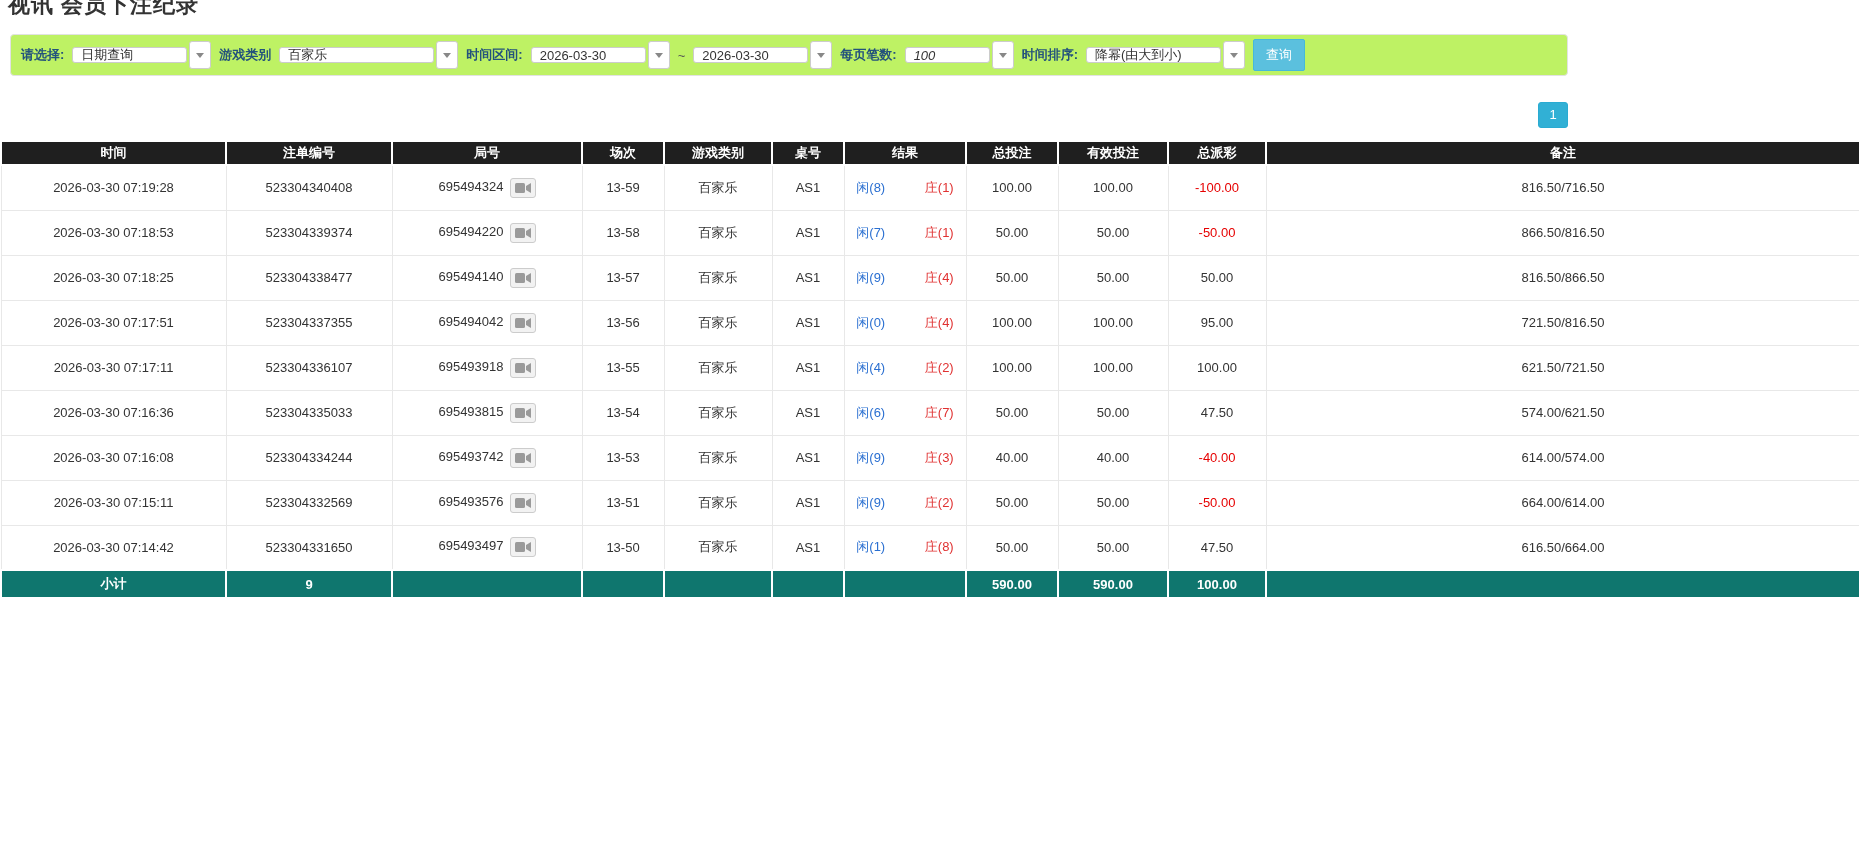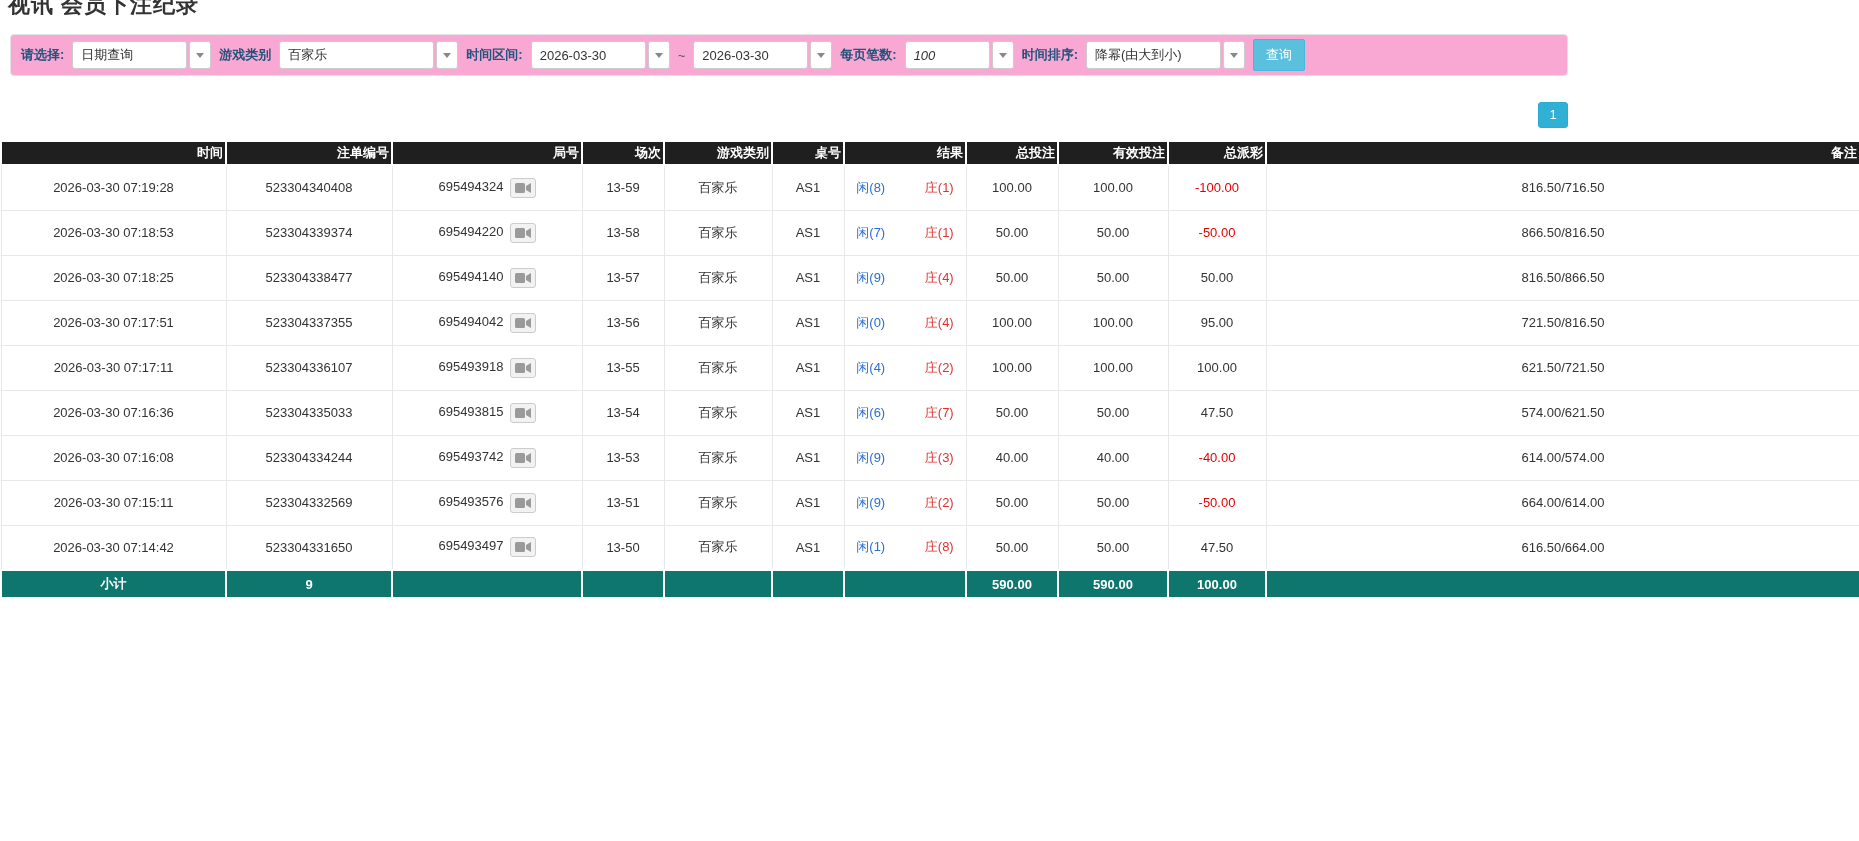--- a/index.html
+++ b/index.html
@@ -10,27 +10,27 @@
     font-family:"Liberation Sans","DejaVu Sans",sans-serif;
   }
   .page-title {
     font-size:22px; font-weight:700; color:#333;
     margin:-10px 0 0 8px; letter-spacing:1px; white-space:nowrap;
   }
   .top-wrap { width:1558px; margin-left:10px; }
 
   
   .filter-bar {
-    margin-top:14px; background:#f9a8d4; border:1px solid #e2e2e2; border-radius:4px;
+    margin-top:14px; background:#bef264; border:1px solid #e2e2e2; border-radius:4px;
     padding:5px 10px; display:flex; align-items:center; gap:8px; height:42px;
   }
   .flabel { color:#23527c; font-weight:700; font-size:13px; white-space:nowrap; }
   .combo { display:flex; align-items:center; gap:2px; }
   .combo input {
-    height:28px; border:1px solid #ccc; border-radius:3px; padding:0 8px;
+    height:16px; border:1px solid #ccc; border-radius:3px; padding:0 8px;
     font-size:13px; color:#333; background:#fff;
   }
   .caret-btn {
     width:22px; height:28px; border:1px solid #ccc; border-radius:3px; background:#fff;
     display:flex; align-items:center; justify-content:center; cursor:pointer; padding:0;
   }
   .caret { width:0; height:0; border-left:4px solid transparent; border-right:4px solid transparent; border-top:5px solid #888; }
   .tilde { color:#555; font-size:13px; }
   .btn-query {
     background:#5bc0de; border:1px solid #46b8da; color:#fff; font-size:13px;
@@ -51,21 +51,21 @@
   .page-btn {
     display:inline-block; min-width:30px; height:26px; line-height:24px;
     background:#31b0d5; border:1px solid #2aabd2; color:#fff; text-align:center;
     border-radius:3px; font-size:13px; cursor:pointer;
   }
 
   
   .data-table { width:1859px; margin-top:12px; border-collapse:collapse; table-layout:fixed; }
   .data-table th {
     background:#1f1f1f; color:#fff; font-size:13px; font-weight:700;
-    height:24px; border:2px solid #fff; padding:0 2px; text-align:right;
+    height:24px; border:2px solid #fff; padding:0 2px; text-align:center;
   }
   .data-table td {
     font-size:13px; color:#333; text-align:center; height:45px;
     border:1px solid #e8e8e8; padding:0 4px; background:#fff; overflow:hidden;
   }
   .link-val { color:#337ab7; cursor:pointer; }
   .player { color:#2a6fd1; }
   .banker { color:#e03131;margin-left:36px; }
   .payout.neg { color:#e60000; }
   .total-row td {

